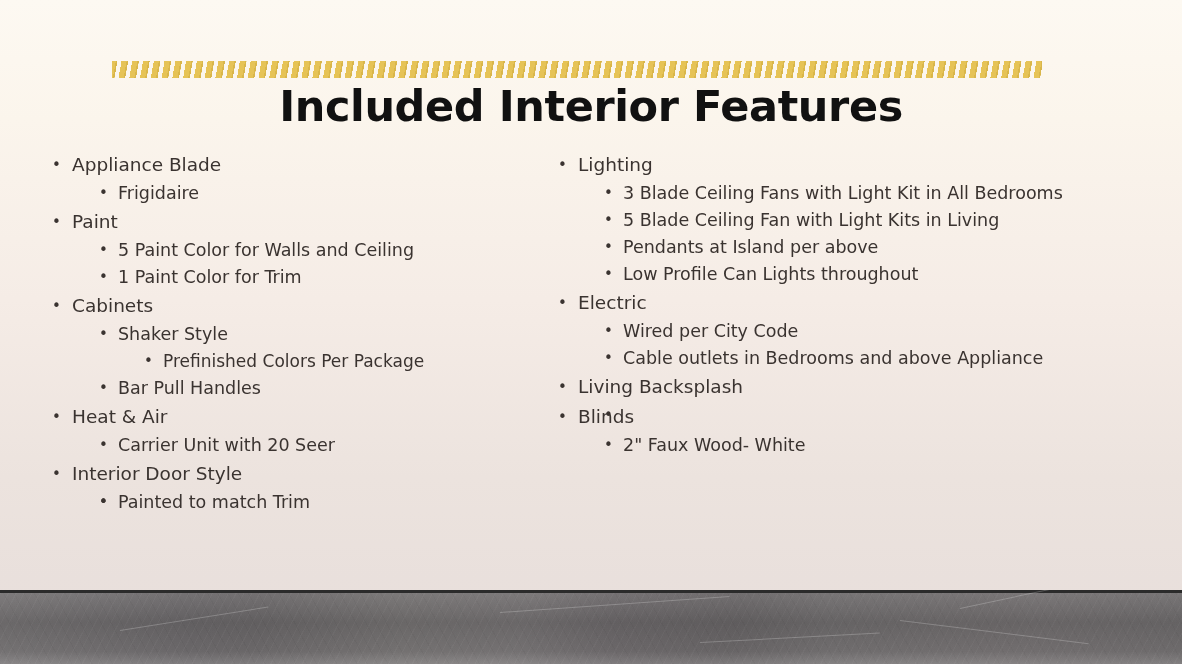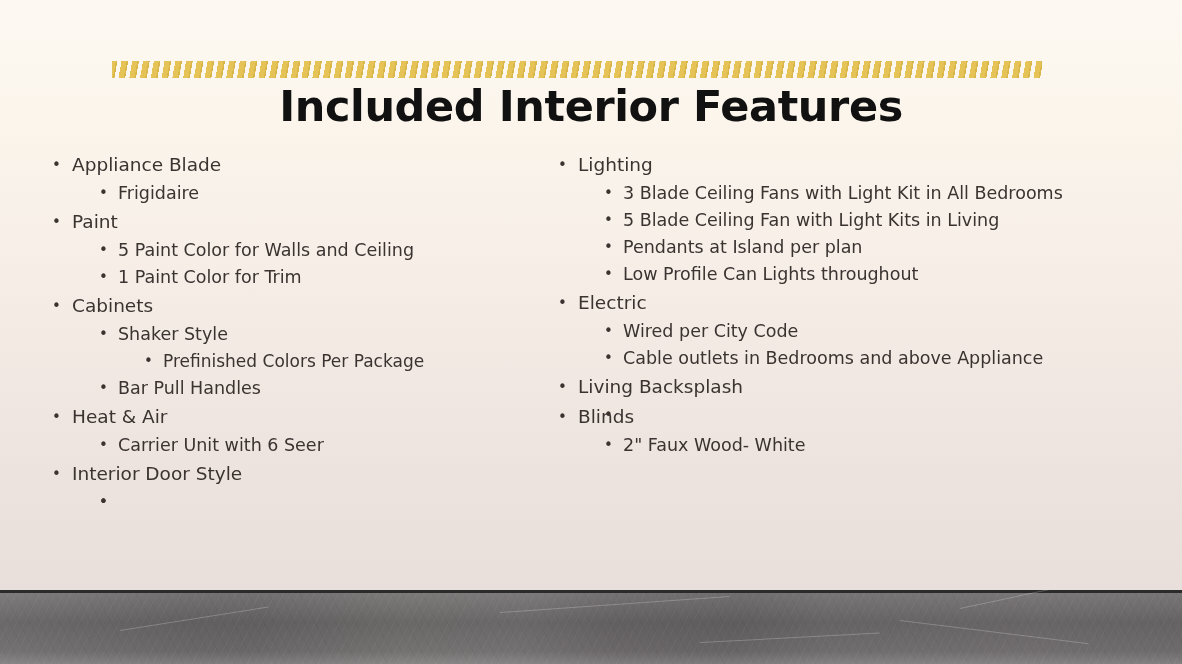--- a/index.html
+++ b/index.html
@@ -243,51 +243,52 @@
           <li class="bullet lvl2">
             <span class="dot">•</span>
             <span class="txt">Bar Pull Handles</span>
           </li>
           <li class="bullet lvl1">
             <span class="dot">•</span>
             <span class="txt">Heat &amp; Air</span>
           </li>
           <li class="bullet lvl2">
             <span class="dot">•</span>
-            <span class="txt">Carrier Unit with 6 Seer</span>
+            <span class="txt">Carrier Unit with 20 Seer</span>
           </li>
           <li class="bullet lvl1">
             <span class="dot">•</span>
             <span class="txt">Interior Door Style</span>
           </li>
           <li class="bullet lvl2">
             <span class="dot">•</span>
           </li>
           <li class="bullet lvl2">
             <span class="dot">•</span>
+            <span class="txt">Painted to match Trim</span>
           </li>
         </ul>
     </div>
     <div class="col col-right">
       <ul class="bullets" id="right-list">
           <li class="bullet lvl1">
             <span class="dot">•</span>
             <span class="txt">Lighting</span>
           </li>
           <li class="bullet lvl2">
             <span class="dot">•</span>
             <span class="txt">3 Blade Ceiling Fans with Light Kit in All Bedrooms</span>
           </li>
           <li class="bullet lvl2">
             <span class="dot">•</span>
             <span class="txt">5 Blade Ceiling Fan with Light Kits in Living</span>
           </li>
           <li class="bullet lvl2">
             <span class="dot">•</span>
-            <span class="txt">Pendants at Island per plan</span>
+            <span class="txt">Pendants at Island per above</span>
           </li>
           <li class="bullet lvl2">
             <span class="dot">•</span>
             <span class="txt">Low Profile Can Lights throughout</span>
           </li>
           <li class="bullet lvl1">
             <span class="dot">•</span>
             <span class="txt">Electric</span>
           </li>
           <li class="bullet lvl2">

